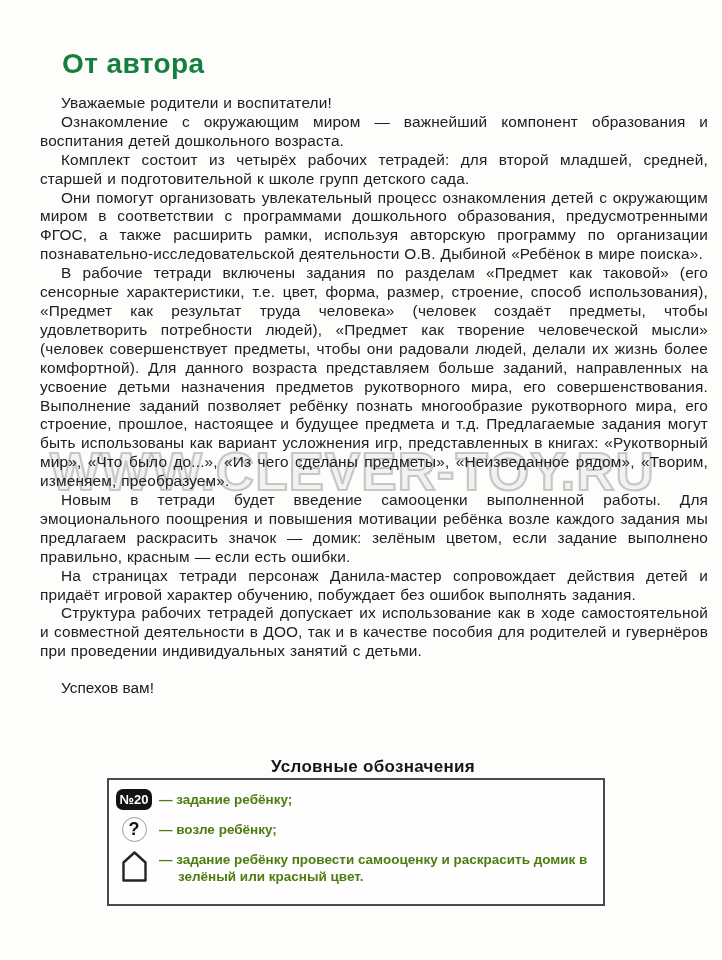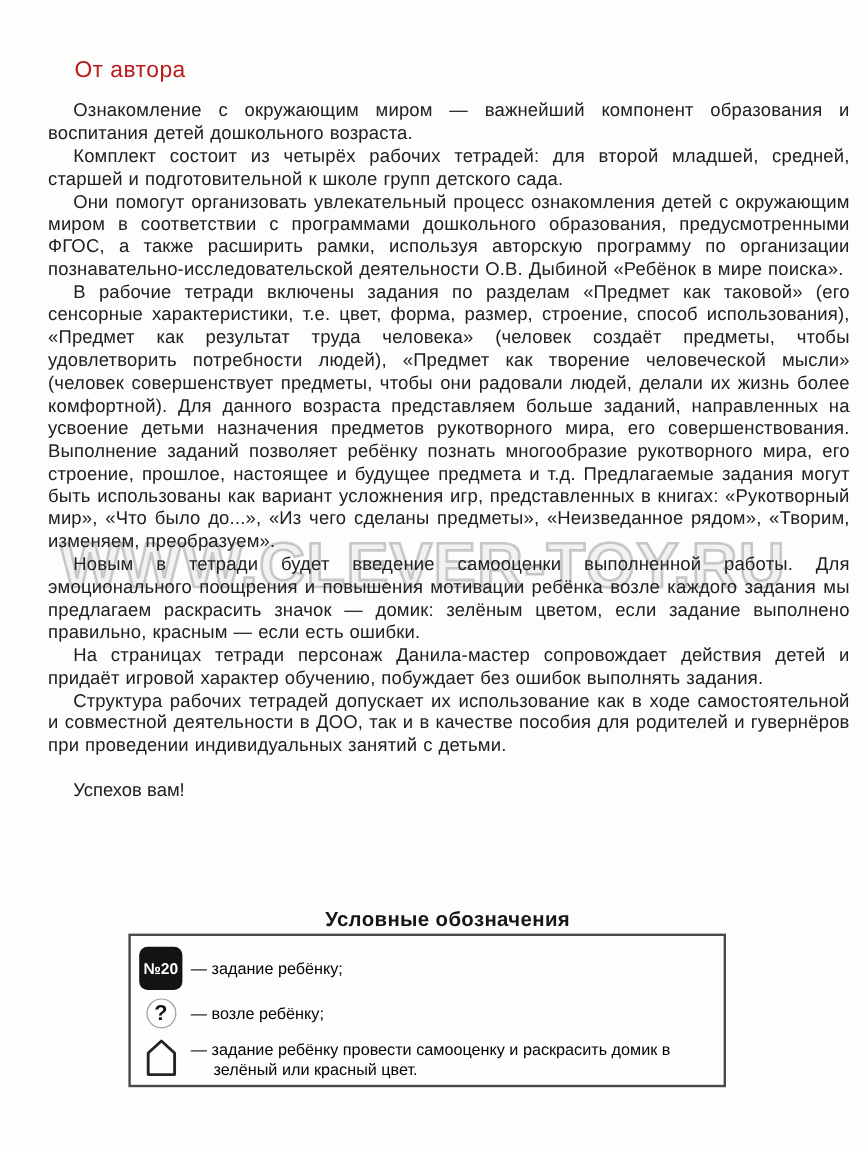--- a/index.html
+++ b/index.html
@@ -23,24 +23,24 @@
     white-space: nowrap;
     color: rgba(0,0,0,0.045);
     -webkit-text-stroke: 2.2px rgba(128,128,128,0.40);
     user-select: none;
   }
 
   
   .content { position: absolute; left: 40px; top: 48px; width: 668px; z-index: 1; }
   .title {
     margin: 0 0 14px 22px;
-    font-size: 19px;
-    font-weight: 400;
+    font-size: 28px;
+    font-weight: 700;
     letter-spacing: 0.4px;
-    color: #b91c1c;
+    color: #15803d;
   }
   .par {
     margin: 0;
     font-size: 15.4px;
     line-height: 18.9px;
     letter-spacing: 0.15px;
     word-spacing: 0.5px;
     text-align: justify;
     text-indent: 21px;
   }
@@ -70,56 +70,58 @@
     box-sizing: border-box;
     border: 2px solid #4a4a4a;
     background: #fefefe;
     padding: 9px 10px 8px 5px;
     z-index: 1;
   }
   .legend-item { display: flex; align-items: center; gap: 5px; margin-bottom: 7px; }
   .legend-item.top { align-items: flex-start; margin-bottom: 16px; }
   .icon-col { flex: 0 0 40px; display: flex; justify-content: center; }
   .badge {
-    min-width: 36px; height: 36px;
+    min-width: 36px; height: 21px;
     background: #131313; color: #ffffff;
     border-radius: 7px;
     display: inline-flex; align-items: center; justify-content: center;
     font-weight: 700; font-size: 13px;
     padding: 0 2px;
     box-sizing: border-box;
   }
   .qmark {
     width: 25px; height: 25px;
     border: 1.5px solid #9c9c9c;
     border-radius: 50%;
     box-sizing: border-box;
     display: inline-flex; align-items: center; justify-content: center;
     font-weight: 700; font-size: 18px; color: #111;
   }
   .house { display: inline-flex; margin-top: 1px; }
   .legend-text {
     font-size: 13.5px;
     line-height: 17px;
-    color: #000000;
+    color: #4d7c0f;
+    font-weight: bold;
   }
   .legend-item.top .legend-text {
     padding: 2px 0 0 19px;
     text-indent: -19px; 
   }
 </style>
 </head>
 <body>
 
 <div class="page">
 
   <div class="watermark">WWW.CLEVER-TOY.RU</div>
 
   <div class="content">
     <h1 class="title">От автора</h1>
+    <p class="par">Уважаемые родители и воспитатели!</p>
     <p class="par">Ознакомление с окружающим миром — важнейший компонент образования и воспитания детей дошкольного возраста.</p>
     <p class="par">Комплект состоит из четырёх рабочих тетрадей: для второй младшей, средней, старшей и подготовительной к школе групп детского сада.</p>
     <p class="par">Они помогут организовать увлекательный процесс ознакомления детей с окружающим миром в соответствии с программами дошкольного образования, предусмотренными ФГОС, а также расширить рамки, используя авторскую программу по организации познавательно-исследовательской деятельности О.В. Дыбиной «Ребёнок в мире поиска».</p>
     <p class="par">В рабочие тетради включены задания по разделам «Предмет как таковой» (его сенсорные характеристики, т.е. цвет, форма, размер, строение, способ использования), «Предмет как результат труда человека» (человек создаёт предметы, чтобы удовлетворить потребности людей), «Предмет как творение человеческой мысли» (человек совершенствует предметы, чтобы они радовали людей, делали их жизнь более комфортной). Для данного возраста представляем больше заданий, направленных на усвоение детьми назначения предметов рукотворного мира, его совершенствования. Выполнение заданий позволяет ребёнку познать многообразие рукотворного мира, его строение, прошлое, настоящее и будущее предмета и т.д. Предлагаемые задания могут быть использованы как вариант усложнения игр, представленных в книгах: «Рукотворный мир», «Что было до...», «Из чего сделаны предметы», «Неизведанное рядом», «Творим, изменяем, преобразуем».</p>
     <p class="par">Новым в тетради будет введение самооценки выполненной работы. Для эмоционального поощрения и повышения мотивации ребёнка возле каждого задания мы предлагаем раскрасить значок — домик: зелёным цветом, если задание выполнено правильно, красным — если есть ошибки.</p>
     <p class="par">На страницах тетради персонаж Данила-мастер сопровождает действия детей и придаёт игровой характер обучению, побуждает без ошибок выполнять задания.</p>
     <p class="par">Структура рабочих тетрадей допускает их использование как в ходе самостоятельной и совместной деятельности в ДОО, так и в качестве пособия для родителей и гувернёров при проведении индивидуальных занятий с детьми.</p>
     <p class="closing">Успехов вам!</p>
   </div>
 

